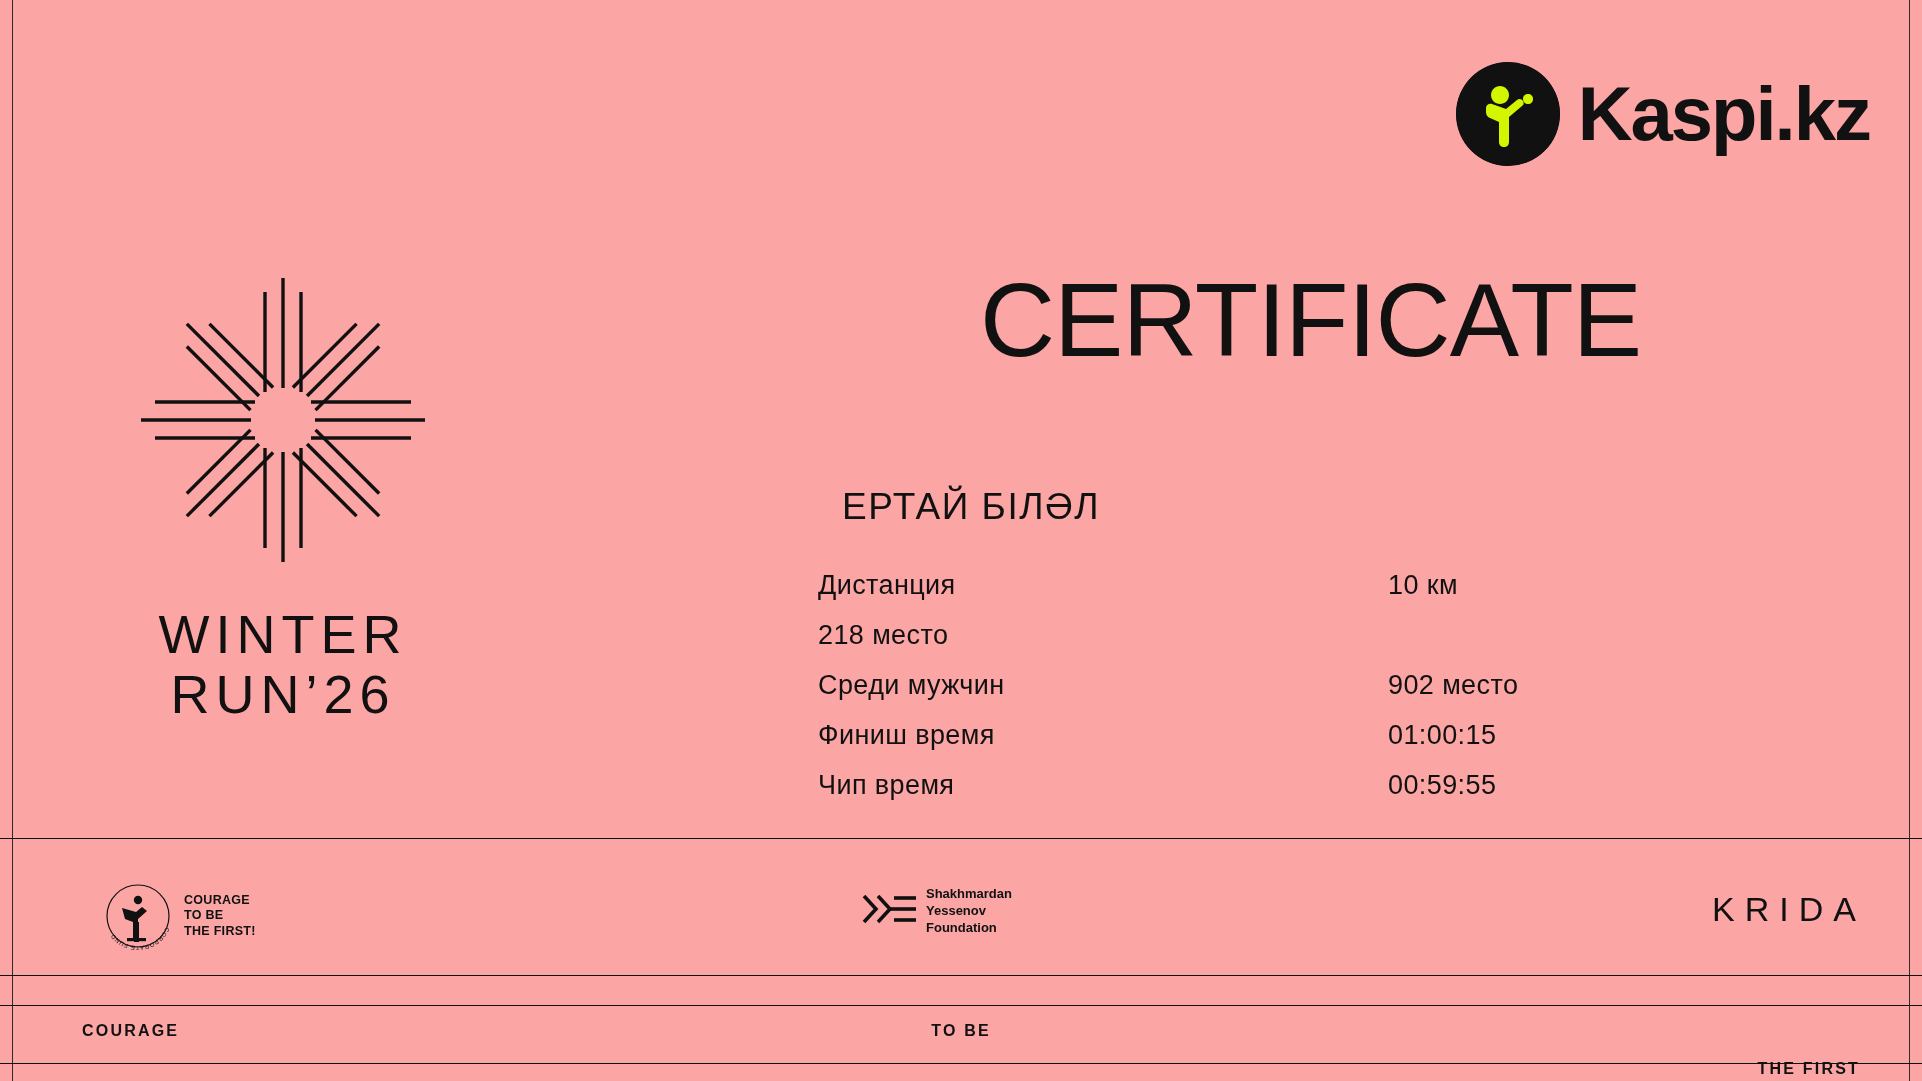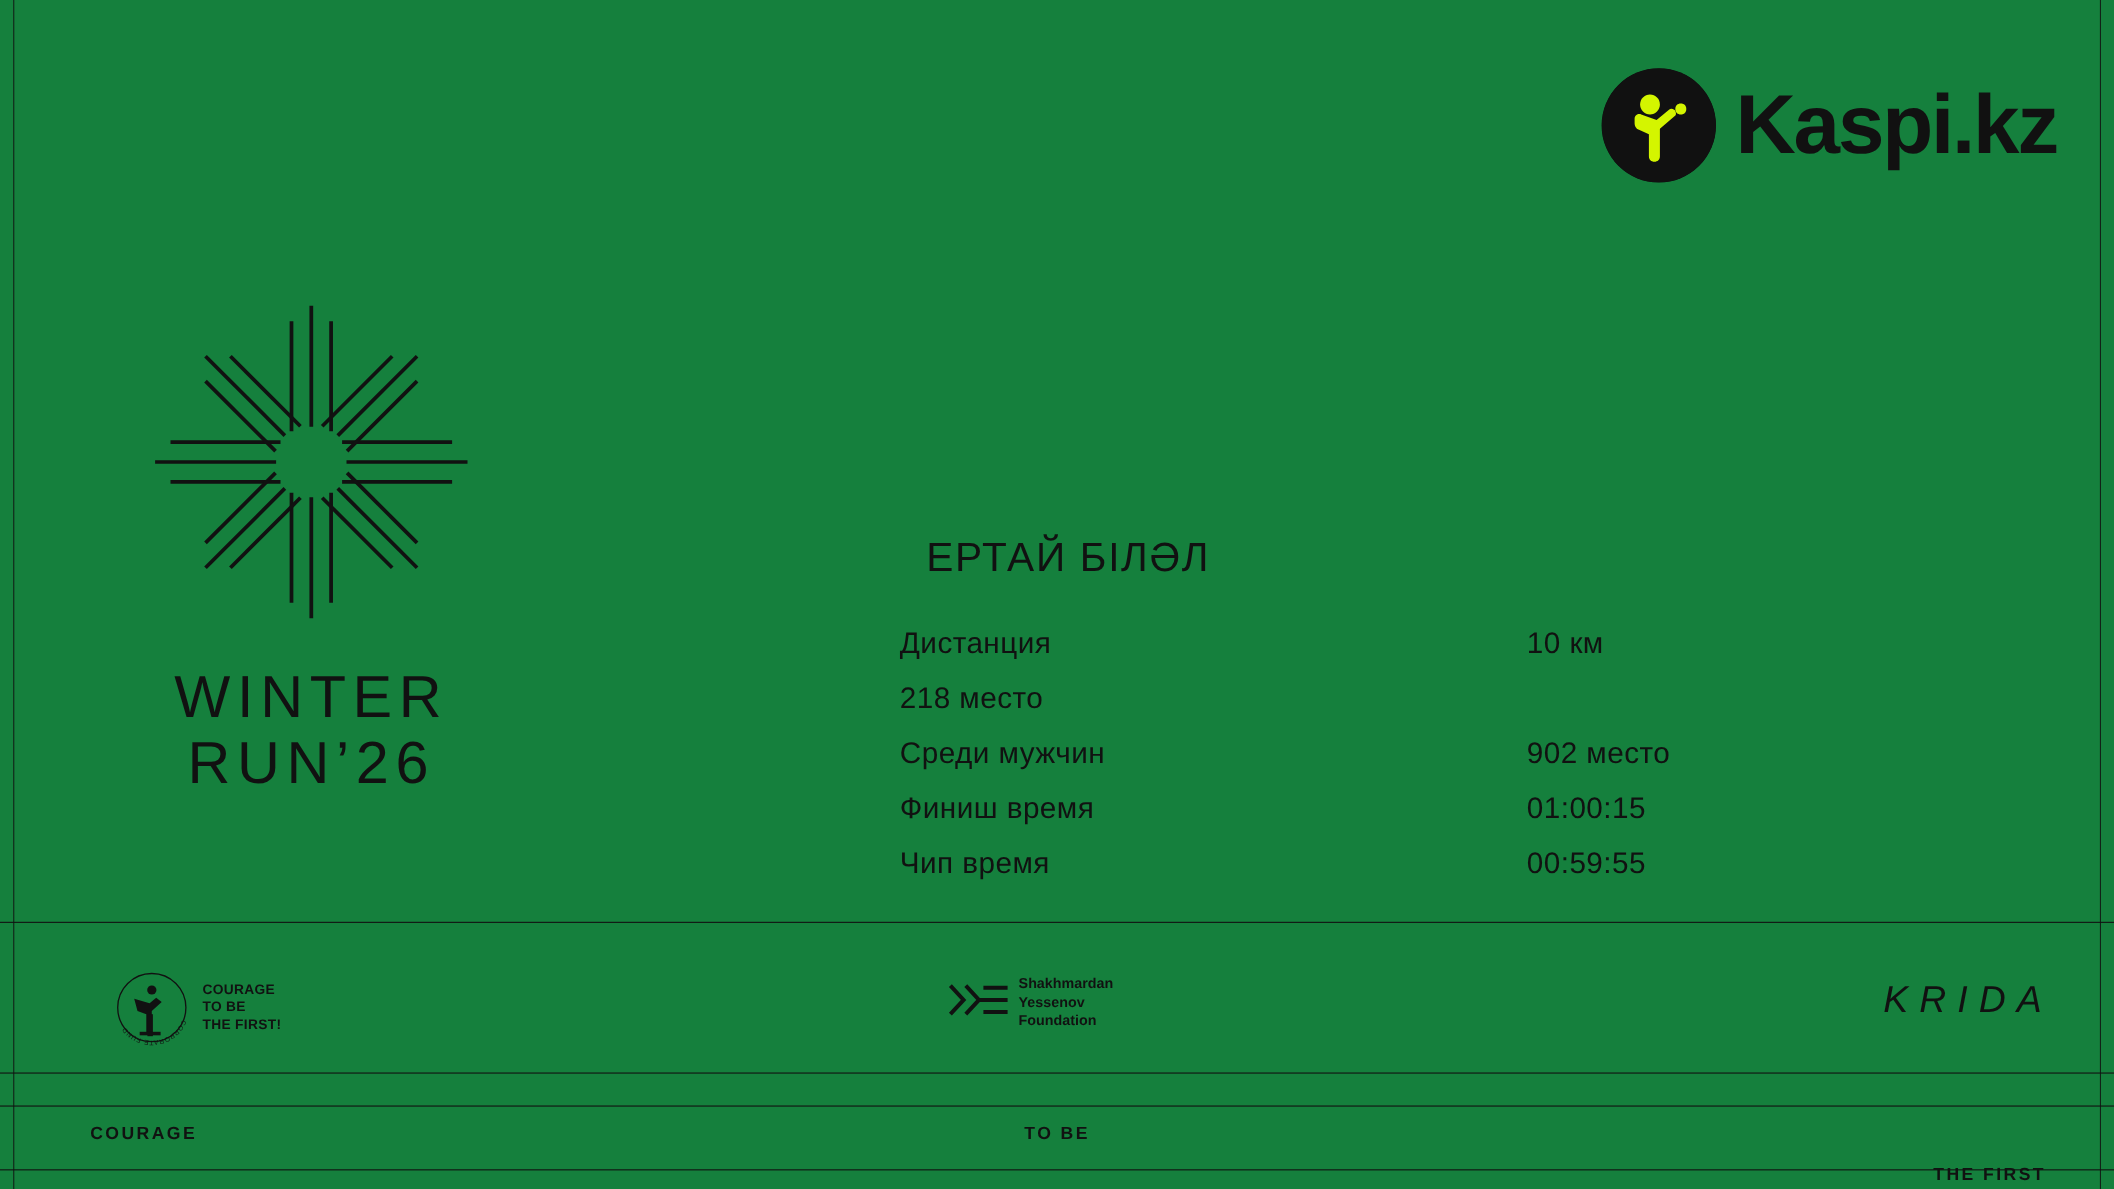--- a/index.html
+++ b/index.html
@@ -11,21 +11,21 @@
     width: 1922px;
     height: 1081px;
     overflow: hidden;
     font-family: "Liberation Sans", sans-serif;
     color: #111111;
   }
   .cert {
     position: relative;
     width: 1922px;
     height: 1081px;
-    background: #15803d;
+    background: #fca5a5;
     box-sizing: border-box;
   }
 
   
   .edge-rule-left {
     position: absolute;
     left: 12px;
     top: 0;
     width: 1px;
     height: 1081px;
@@ -177,21 +177,21 @@
     line-height: 1.3;
     color: #111;
   }
   .sp-krida {
     right: 56px;
     top: 28px;
     font-size: 34px;
     letter-spacing: 10px;
     color: #111;
   }
-  .krida-k { position: relative; font-style: italic; }
+  .krida-k { position: relative; }
 
   .tagline {
     position: absolute;
     top: 1022px;
     left: 0;
     width: 1922px;
     height: 24px;
   }
   .tag {
     position: absolute;
@@ -270,20 +270,21 @@
           </g>
         </g>
       </svg>
     </div>
     <div class="event-name">
       <span>WINTER</span>
       <span class="line2">RUN’26</span>
     </div>
   </div>
 
+  <div class="title">CERTIFICATE</div>
 
   <div class="athlete">ЕРТАЙ БІЛӘЛ</div>
 
   <div class="stats">
     <div class="stat-row">
       <div class="stat-label">Дистанция</div>
       <div class="stat-value">10 км</div>
     </div>
     <div class="stat-row">
       <div class="stat-value">218 место</div>

